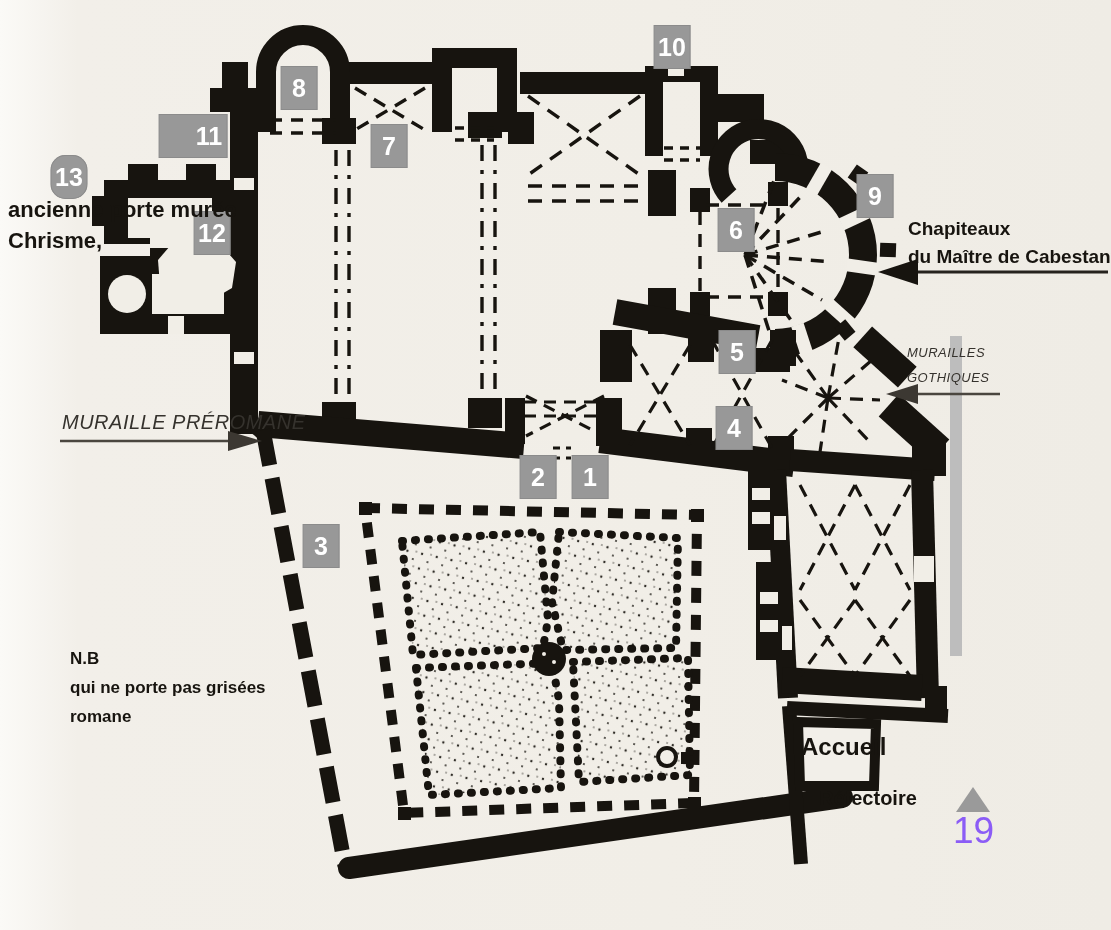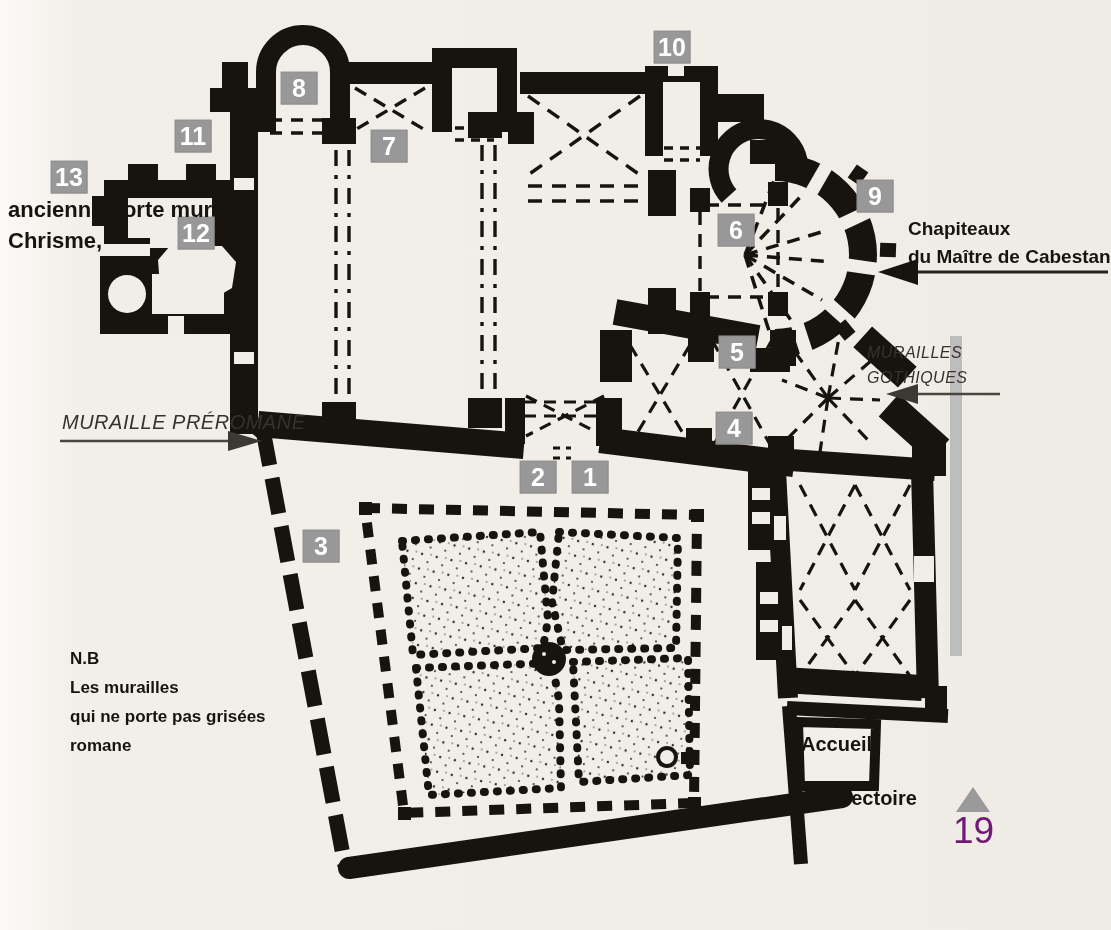--- a/index.html
+++ b/index.html
@@ -16,33 +16,33 @@
     font-family:"Liberation Sans", sans-serif;
     color:var(--ink);
   }
   .stage{position:absolute;inset:0;}
   svg.plan{position:absolute;left:0;top:0;}
   .txt{position:absolute;white-space:nowrap;}
   .ital{font-style:italic;color:#35322d;}
   .chrisme{left:8px;top:194px;font-size:22px;line-height:31px;font-weight:bold;}
   .preromane{left:62px;top:411px;font-size:20px;letter-spacing:.5px;}
   .chapiteaux{left:908px;top:215px;font-size:19px;line-height:28px;font-weight:bold;}
-  .gothiques{left:867px;top:340px;font-size:16px;line-height:25px;letter-spacing:.5px;}
+  .gothiques{left:907px;top:340px;font-size:13px;line-height:25px;letter-spacing:.5px;}
   .nb{left:70px;top:644px;font-size:17px;line-height:29px;font-weight:bold;white-space:normal;width:240px;}
-  .accueil{left:801px;top:733px;font-size:20px;font-weight:bold;}
+  .accueil{left:801px;top:733px;font-size:24px;font-weight:bold;}
   .refectoire{left:819px;top:787px;font-size:20px;font-weight:bold;text-align:center;}
-  .pagenum{left:953px;top:810px;font-size:37px;color:#701a75;}
+  .pagenum{left:953px;top:810px;font-size:37px;color:#8b5cf6;}
   .triangle{
     position:absolute;left:956px;top:787px;width:0;height:0;
     border-left:17px solid transparent;border-right:17px solid transparent;
     border-bottom:25px solid var(--tri);
   }
   .marker{
     position:absolute;transform:translate(-50%,-50%);
-    width:37px;height:33px;background:var(--marker-bg);
+    width:37px;height:44px;background:var(--marker-bg);
     color:var(--marker-text);font-weight:bold;font-size:25px;
     display:flex;align-items:center;justify-content:center;
     box-shadow:inset 0 0 0 1px #8b8b8b;
   }
 </style>
 </head>
 <body>
 
 <div class="stage">
 
@@ -350,23 +350,23 @@
       <div class="marker" style="left: 590px; top: 477px;">1</div>
       <div class="marker" style="left: 538px; top: 477px;">2</div>
       <div class="marker" style="left: 321px; top: 546px;">3</div>
       <div class="marker" style="left: 734px; top: 428px;">4</div>
       <div class="marker" style="left: 737px; top: 352px;">5</div>
       <div class="marker" style="left: 736px; top: 230px;">6</div>
       <div class="marker" style="left: 389px; top: 146px;">7</div>
       <div class="marker" style="left: 299px; top: 88px;">8</div>
       <div class="marker" style="left: 875px; top: 196px;">9</div>
       <div class="marker" style="left: 672px; top: 47px;">10</div>
-      <div class="marker" style="left: 193px; top: 136px;">11</div>
-      <div class="marker" style="left: 196px; top: 233px;">12</div>
-      <div class="marker" style="left: 69px; top: 177px;">13</div>
+      <div class="marker" style="left: 193px; top: 136px; padding-left: 32px;">11</div>
+      <div class="marker" style="left: 212px; top: 233px;">12</div>
+      <div class="marker" style="left: 69px; top: 177px; border-radius: 15px;">13</div>
     </div>
 
   <div class="txt chrisme">
     <div>ancienne porte murée</div>
     <div>Chrisme,</div>
   </div>
 
   <div class="txt ital preromane">MURAILLE PRÉROMANE</div>
 
   <div class="txt chapiteaux">
@@ -374,21 +374,20 @@
     <div>du Maître de Cabestany</div>
   </div>
 
   <div class="txt ital gothiques">
     <div>MURAILLES</div>
     <div>GOTHIQUES</div>
   </div>
 
   <div class="txt nb">
     <div>N.B</div>
-    <div>Les murailles</div>
     <div>qui ne porte pas grisées</div>
     <div>romane</div>
   </div>
 
   <div class="txt accueil">Accueil</div>
 
   <div class="txt refectoire">Réfectoire</div>
 
   <div class="triangle"></div>
   <div class="txt pagenum">19</div>

